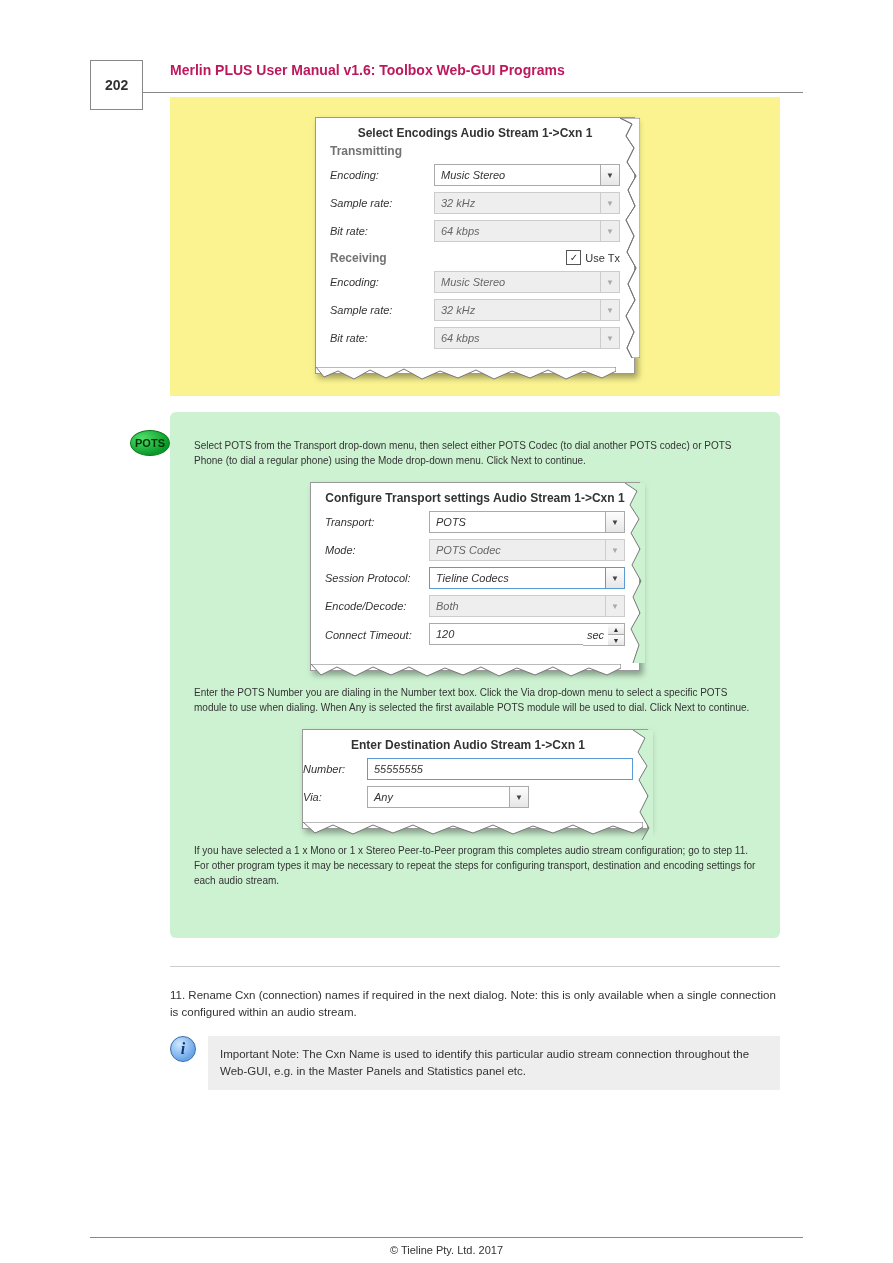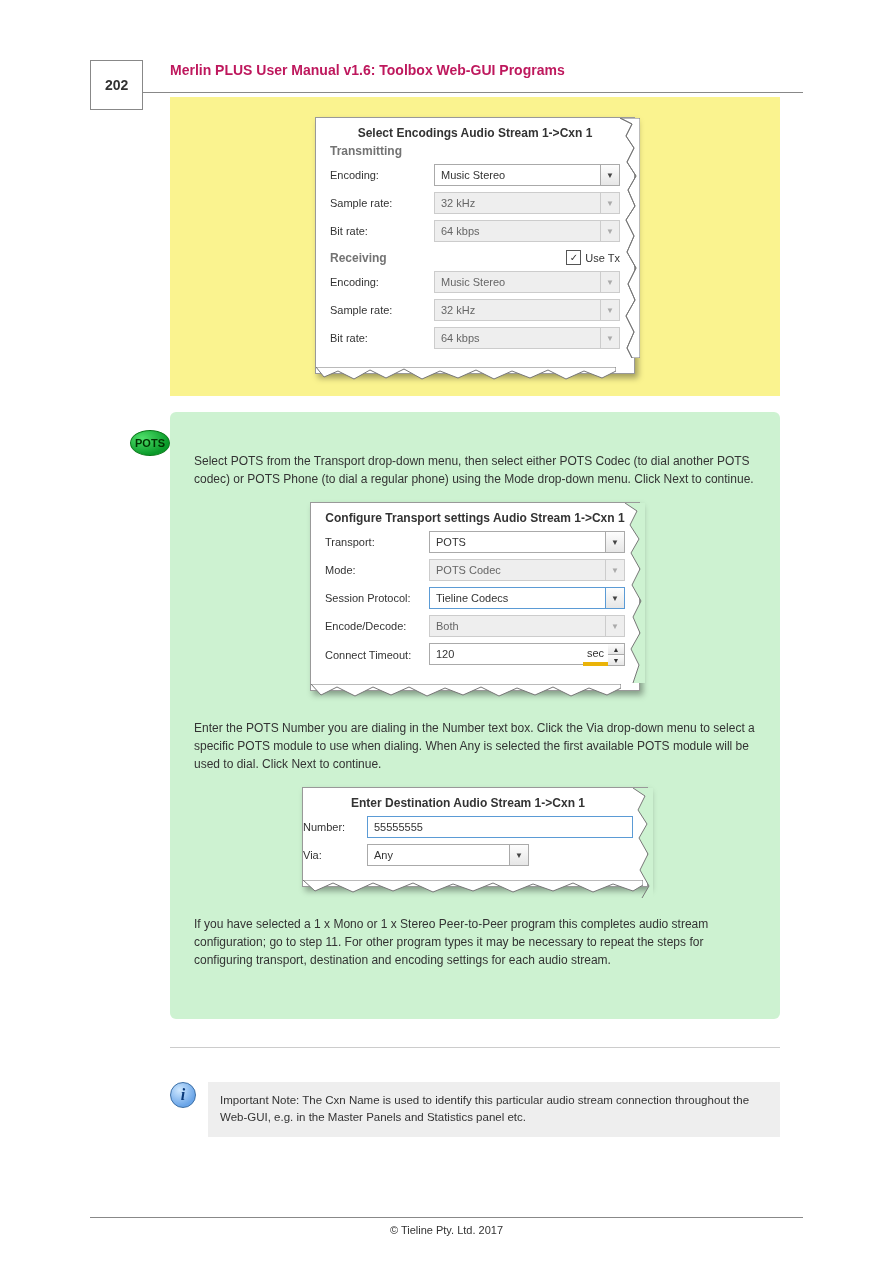--- a/index.html
+++ b/index.html
@@ -101,20 +101,21 @@
     color: #737373;
     font-weight: bold;
     font-size: 12px;
     margin: 2px 0 6px 0;
   }
   .row {
     display: flex;
     align-items: center;
     margin: 6px 0;
     gap: 8px;
+    font-style: italic;
   }
   .row .lbl { width: 96px; font-size: 11px; }
   .ctl {
     flex: 1;
     display: flex;
     align-items: stretch;
   }
   .select {
     flex: 1;
     display: flex;
@@ -187,21 +188,21 @@
     display: flex;
     align-items: stretch;
   }
   .spin-controls .select { flex: 1; }
   .suffix {
     display: flex;
     align-items: center;
     padding: 0 4px;
     font-size: 11px;
     border-top: 1px solid #aaa;
-    border-bottom: 4px solid #eab308;
+    border-bottom: 1px solid #eab308;
     background: #fff;
   }
   .spin {
     display: flex;
     flex-direction: column;
     width: 16px;
     border: 1px solid #aaa;
     border-left: none;
   }
   .spin button {
@@ -224,23 +225,22 @@
   .torn-bottom {
     position: absolute;
     left: 0;
     right: 0;
     bottom: -8px;
     height: 14px;
     pointer-events: none;
   }
   .fill-tear { fill: #fff; stroke: #777; stroke-width: 1; }
   .text-block {
-    margin-top: 14px;
     padding: 0 6px;
-    font-size: 12px;
+    font-size: 10px;
     line-height: 1.5;
     align-self: stretch;
     color: #333;
   }
   .step-section {
     margin-left: 80px;
     width: 610px;
     margin-top: 28px;
     border-top: 1px solid #ccc;
     padding-top: 20px;
@@ -272,21 +272,21 @@
   .note-box {
     background: #eee;
     padding: 10px 12px;
     flex: 1;
     font-size: 11.5px;
   }
   .footer {
     position: absolute;
     left: 90px;
     right: 90px;
-    bottom: 44px;
+    bottom: 24px;
     border-top: 1px solid #888;
     padding-top: 6px;
     font-size: 11px;
     text-align: center;
     color: #333;
   }
   .watermark {
     position: absolute;
     left: 50%;
     top: 52%;
@@ -461,20 +461,21 @@
         <svg class="torn-bottom" viewBox="0 0 340 14" preserveAspectRatio="none">
           <path d="M0,0 L12,11 L30,3 L50,12 L70,3 L90,11 L110,3 L130,12 L150,4 L170,11 L190,3 L210,12 L230,4 L250,11 L270,3 L290,12 L310,4 L330,11 L340,5 L340,0 Z" fill="#fff" stroke="#777" stroke-width="1"></path>
         </svg>
       </div>
 
       <div class="text-block">If you have selected a 1 x Mono or 1 x Stereo Peer-to-Peer program this completes audio stream configuration; go to step 11. For other program types it may be necessary to repeat the steps for configuring transport, destination and encoding settings for each audio stream.</div>
     </div>
   </div>
 
   <div class="step-section">
+    <div>11. Rename Cxn (connection) names if required in the next dialog. Note: this is only available when a single connection is configured within an audio stream.</div>
     <div class="note-row">
       <div class="info-icon">i</div>
       <div class="note-box">Important Note: The Cxn Name is used to identify this particular audio stream connection throughout the Web-GUI, e.g. in the Master Panels and Statistics panel etc.</div>
     </div>
   </div>
 
   <div class="footer">© Tieline Pty. Ltd. 2017</div>
 </div>
 
 </body></html>

